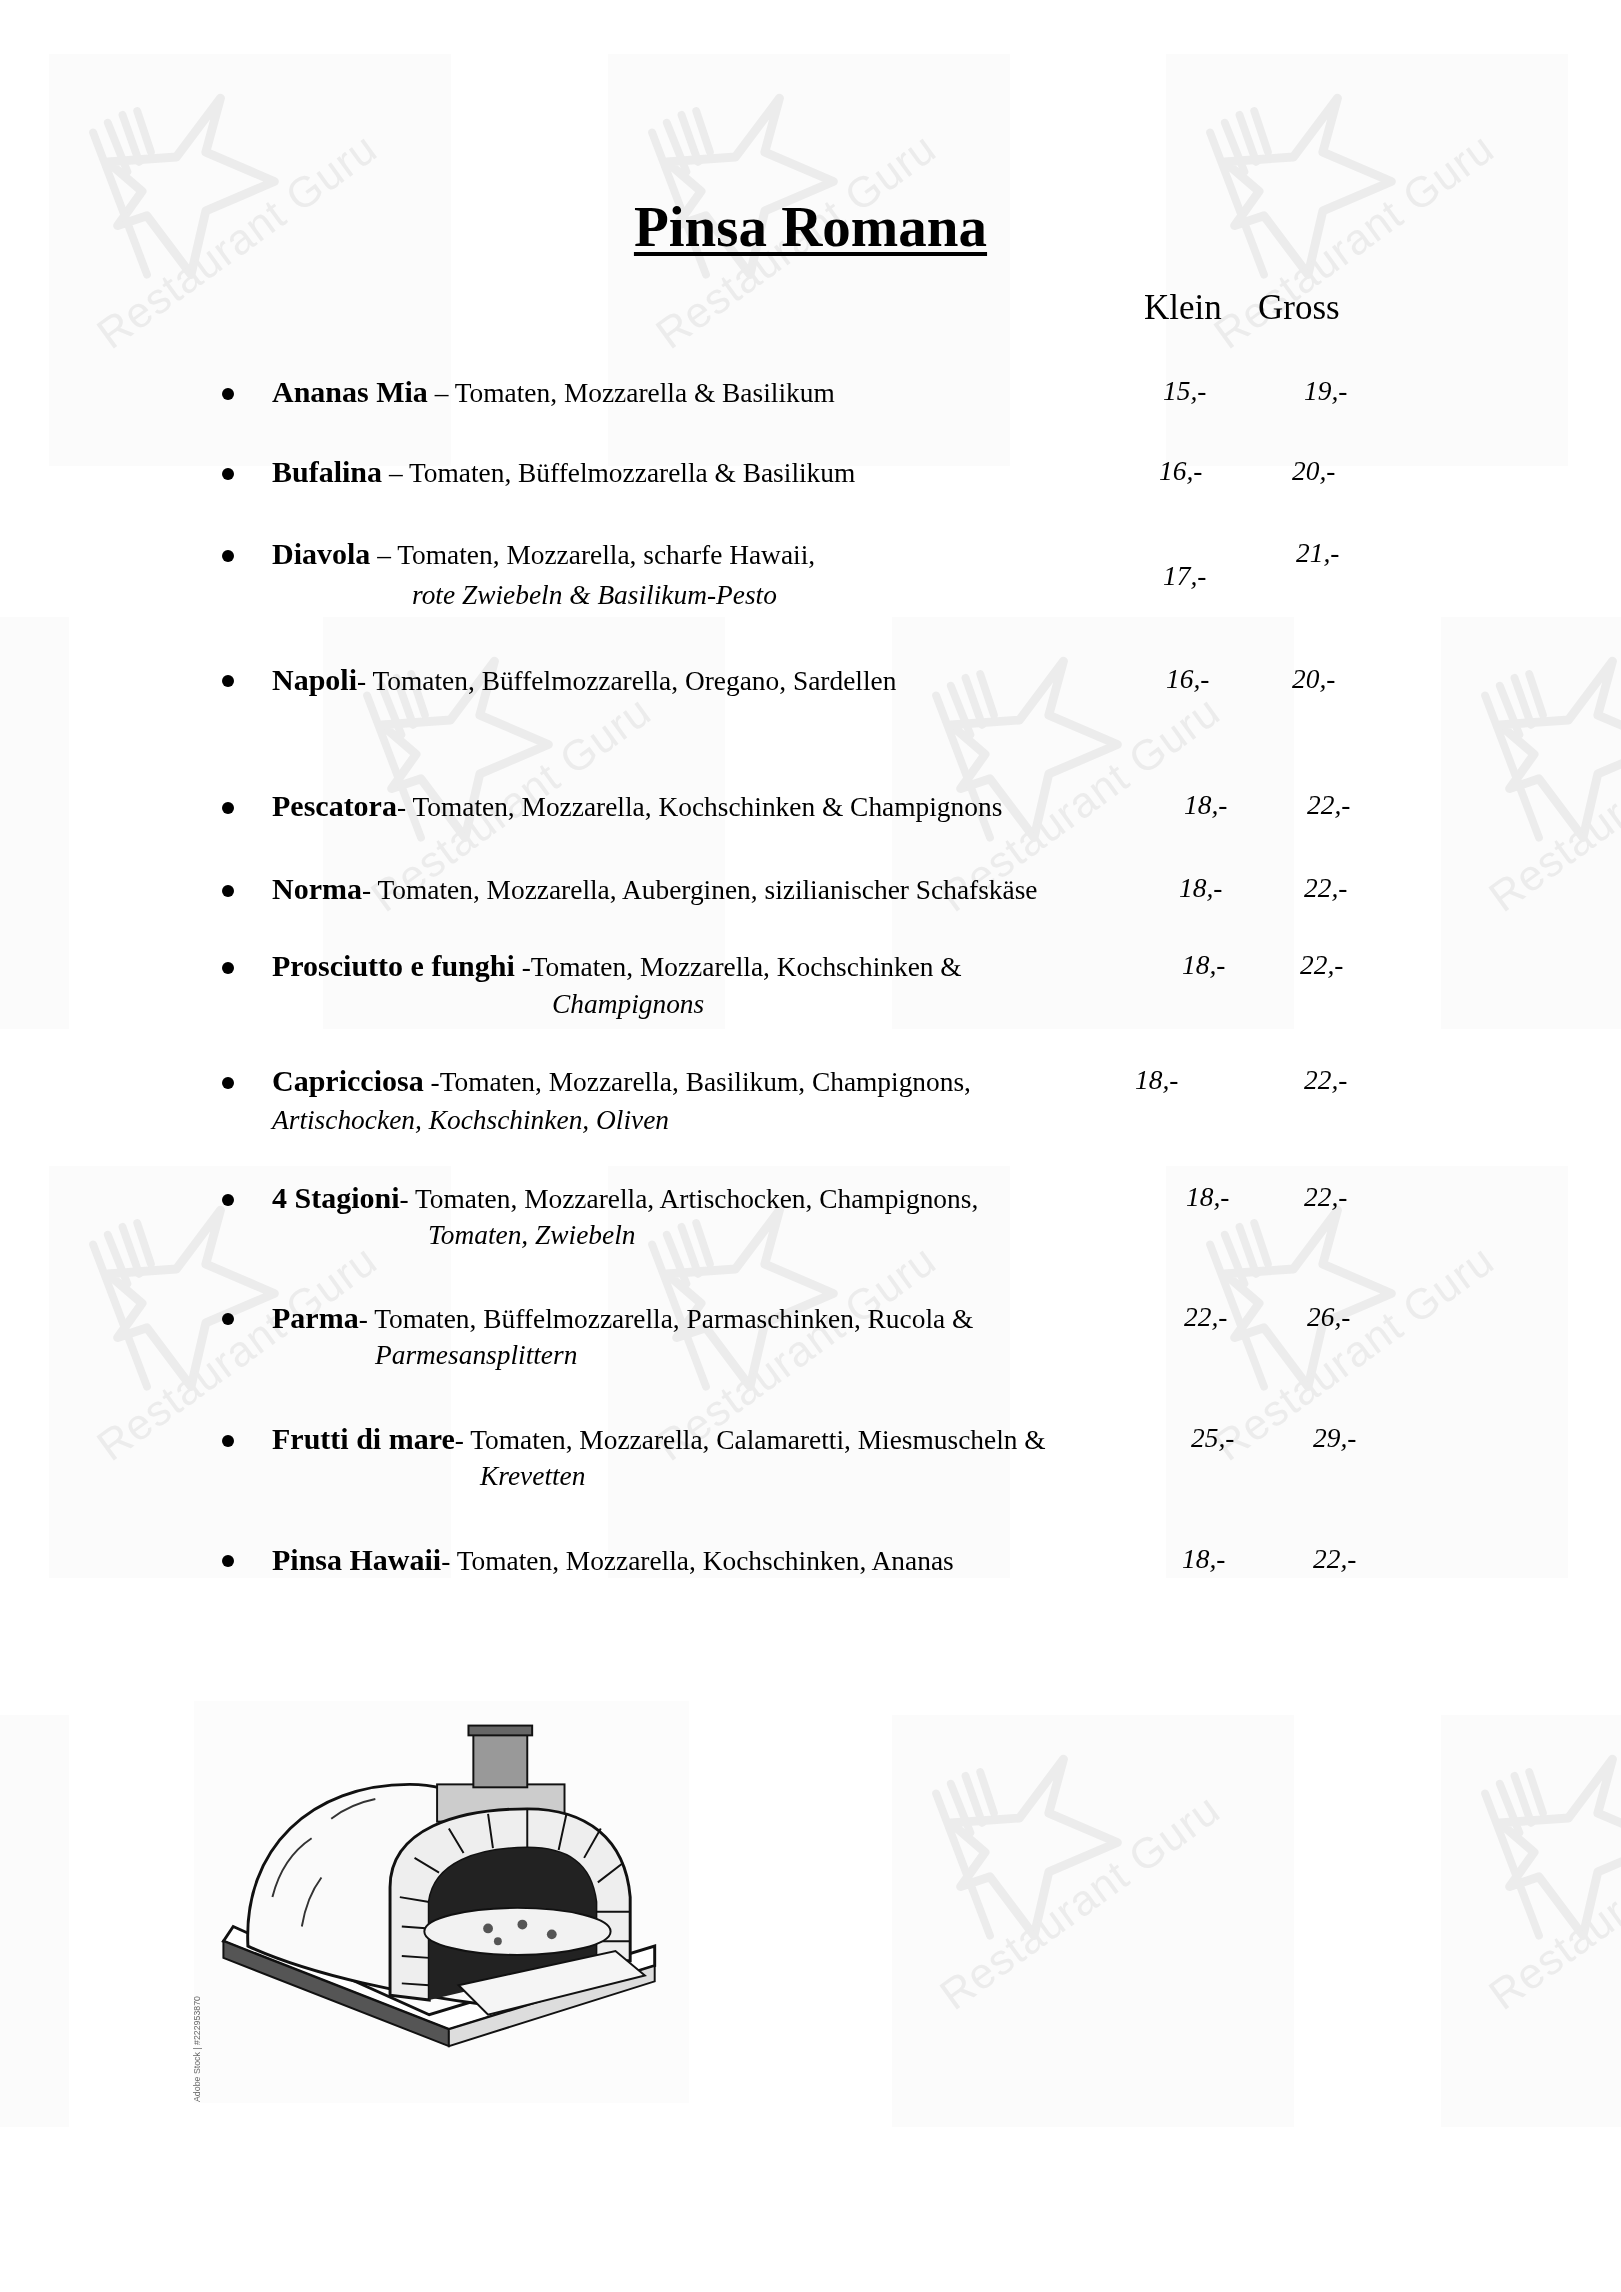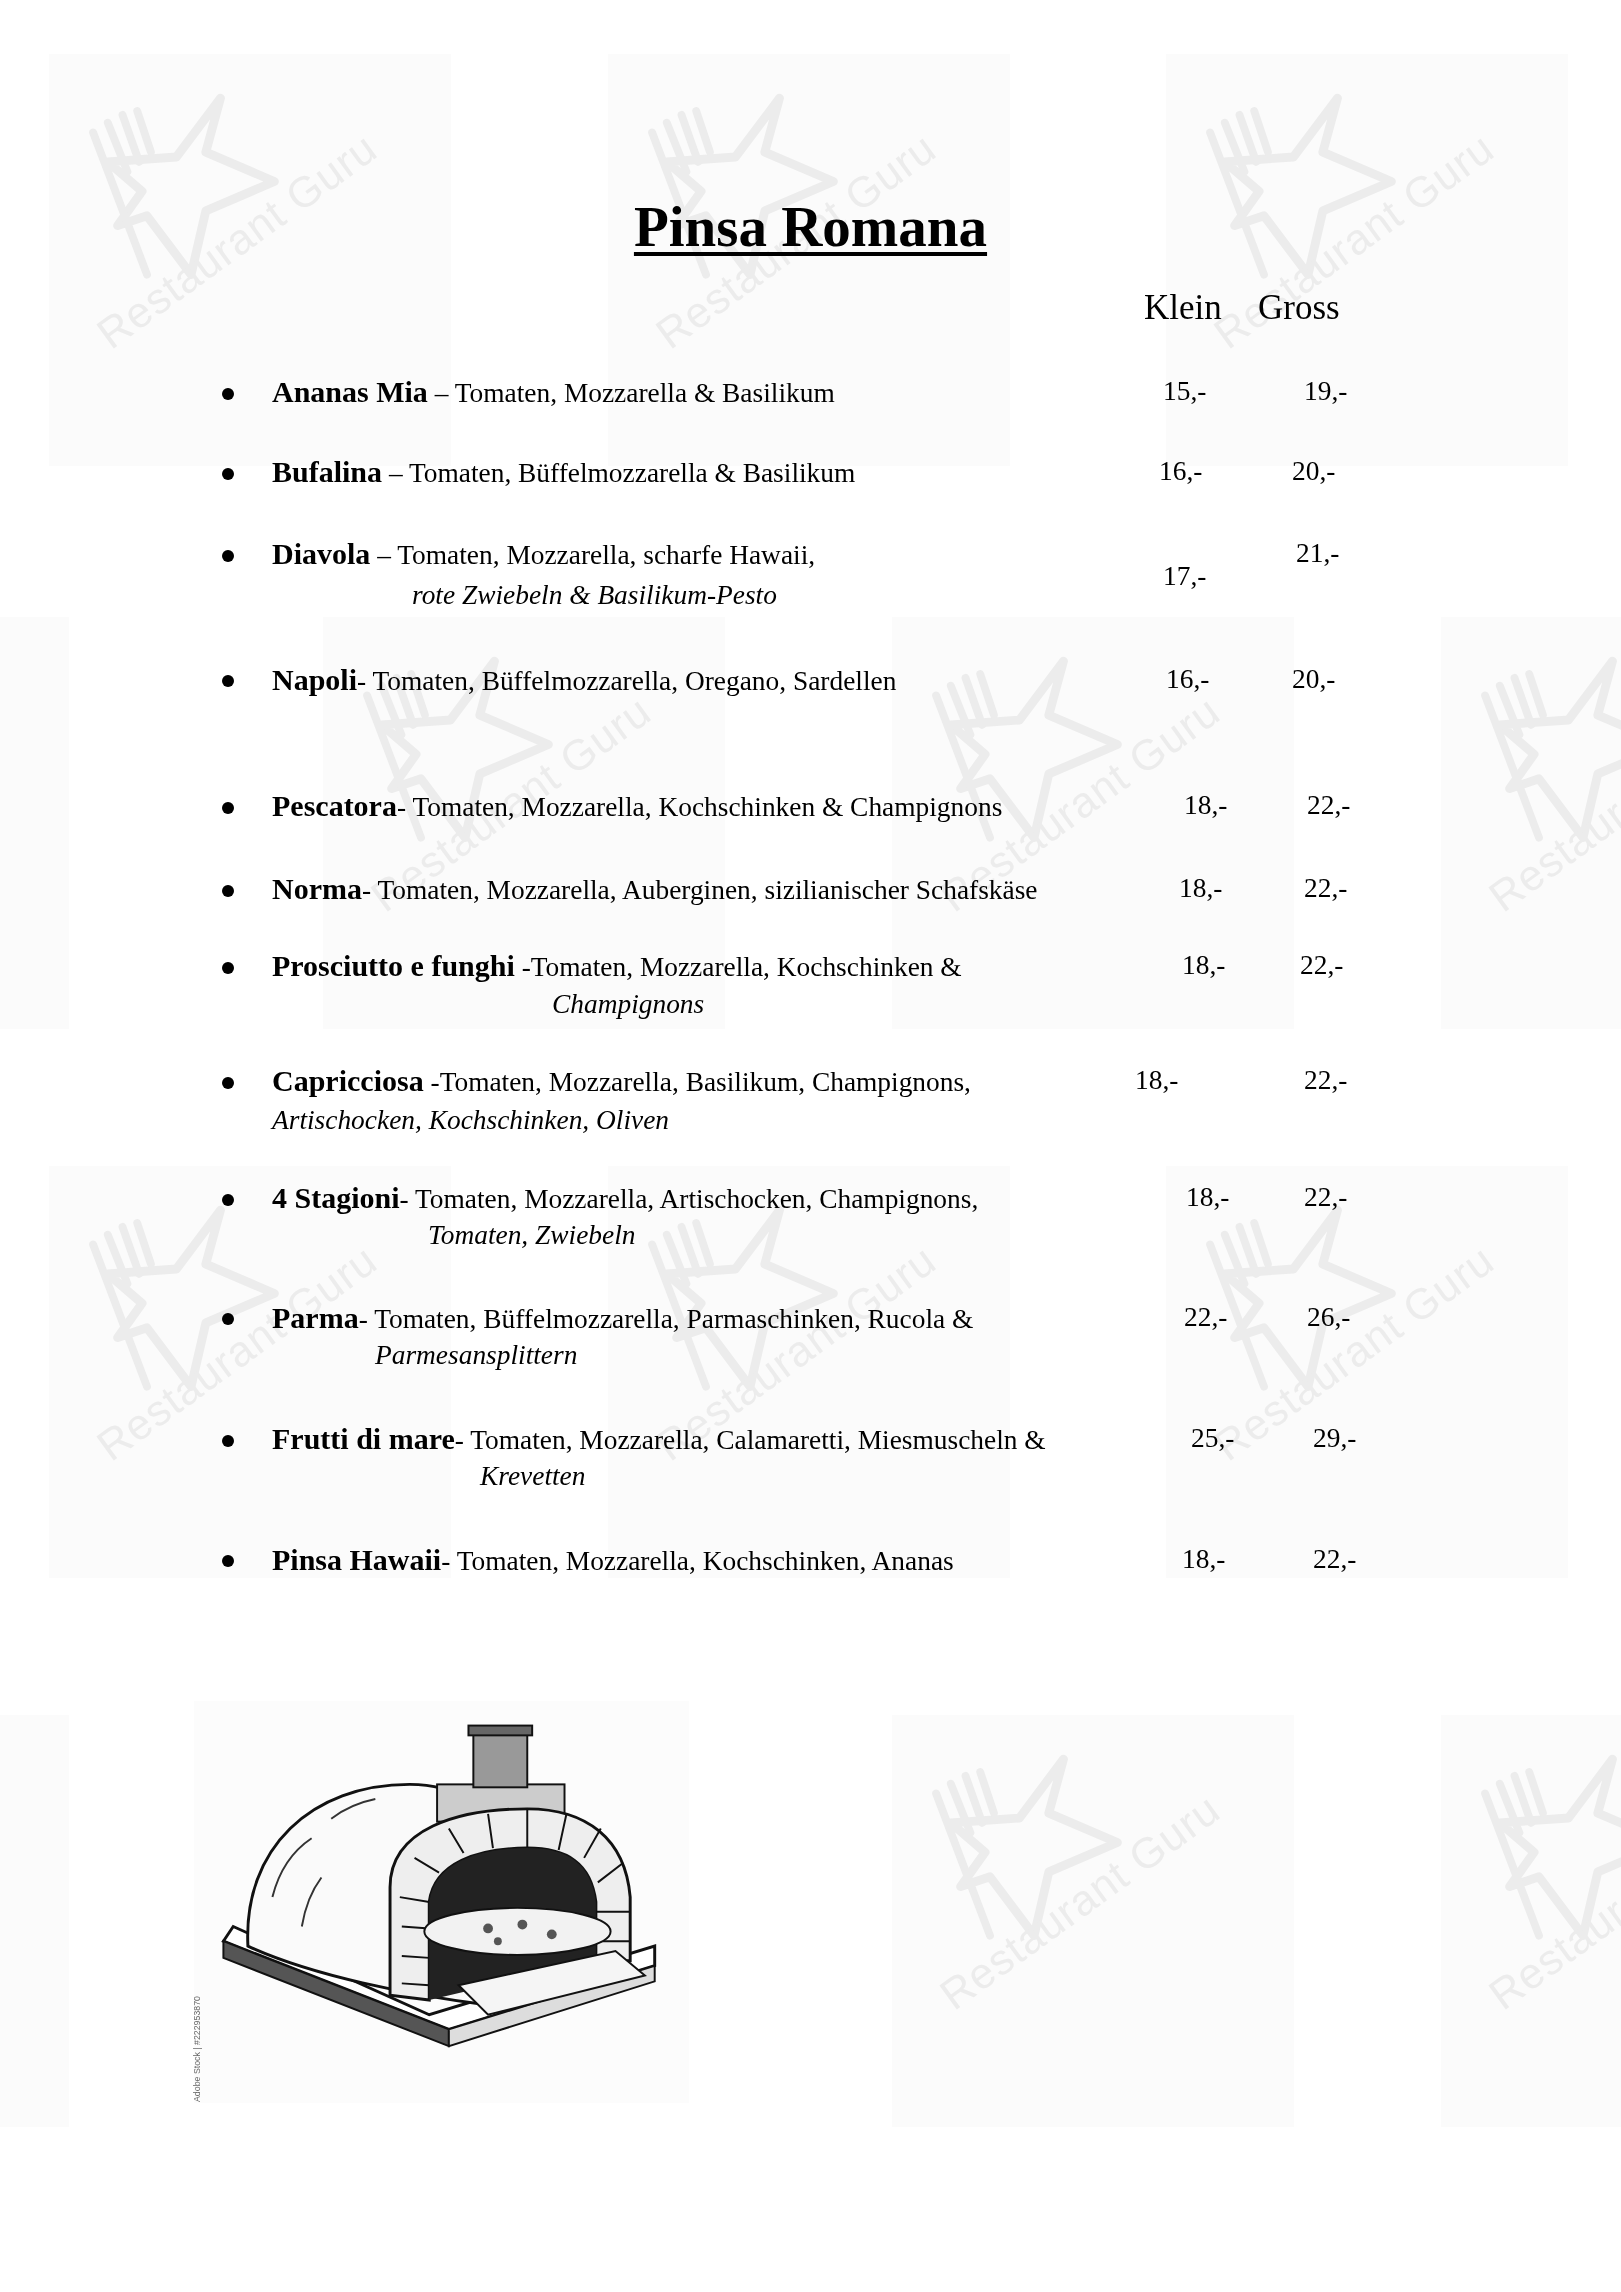--- a/index.html
+++ b/index.html
@@ -36,21 +36,21 @@
     position: absolute; left: 272px; white-space: nowrap;
     font-size: 27.4px; line-height: 33px;
   }
   .name { font-weight: bold; font-size: 30px; }
   .desc { }
   .line2 {
     position: absolute; white-space: nowrap; font-style: italic;
     font-size: 27.4px; line-height: 33px;
   }
   .price {
-    position: absolute; font-size: 27.4px; line-height: 33px; white-space: nowrap;
+    position: absolute; font-style: italic; font-size: 27.4px; line-height: 33px; white-space: nowrap;
   }
   .oven { position: absolute; left: 194px; top: 1701px; width: 495px; height: 402px; background: #fcfcfc; }
   .credit {
     position: absolute; left: 192px; top: 2102px;
     transform: rotate(-90deg); transform-origin: left top;
     font-family: "Liberation Sans", "DejaVu Sans", sans-serif;
     font-size: 8.8px; color: #666; white-space: nowrap;
   }
 </style>
 </head>

